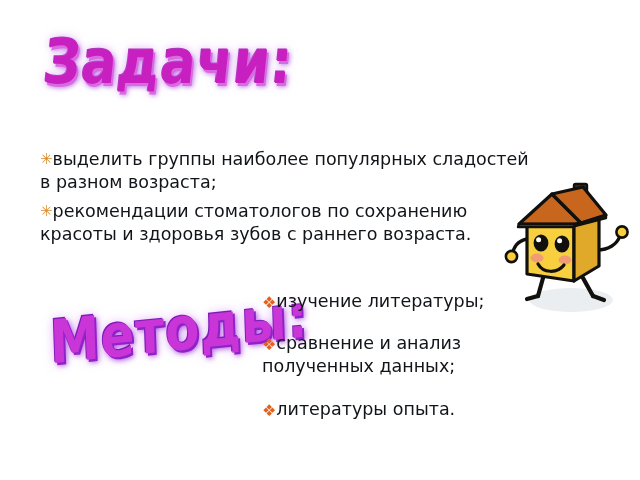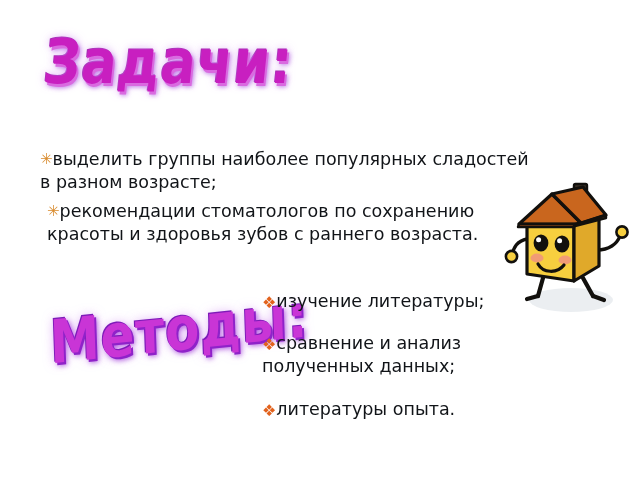--- a/index.html
+++ b/index.html
@@ -98,21 +98,20 @@
   }
   #task2 {
     left: 40px;
     top: 148px;
     width: 490px;
   }
   #task3 {
     left: 40px;
     top: 200px;
     width: 490px;
-    margin-left: 7px;
   }
 
   #method1 {
     left: 262px;
     top: 290px;
     width: 300px;
   }
   #method2 {
     left: 262px;
     top: 332px;
@@ -140,21 +139,21 @@
   }
 </style>
 </head>
 <body>
 
 <div id="slide">
 
   <div class="wordart" id="title-zadachi">Задачи:</div>
 
 
-  <div class="txt" id="task2"><span class="bullet-star">✳</span><span>выделить группы наиболее популярных сладостей в разном возрасте;</span></div>
+  <div class="txt" id="task2"><span class="bullet-star">✳</span><span>выделить группы наиболее популярных сладостей в разном возраста;</span></div>
 
   <div class="txt" id="task3"><span class="bullet-star">✳</span><span>рекомендации стоматологов по сохранению красоты и здоровья зубов с раннего возраста.</span></div>
 
   <div class="wordart" id="title-metody">Методы:</div>
 
   <div class="txt" id="method1"><span class="bullet-diamond">❖</span><span>изучение литературы;</span></div>
 
   <div class="txt" id="method2"><span class="bullet-diamond">❖</span><span>сравнение и анализ полученных данных;</span></div>
 
   <div class="txt" id="method3"><span class="bullet-diamond">❖</span><span>литературы опыта.</span></div>

